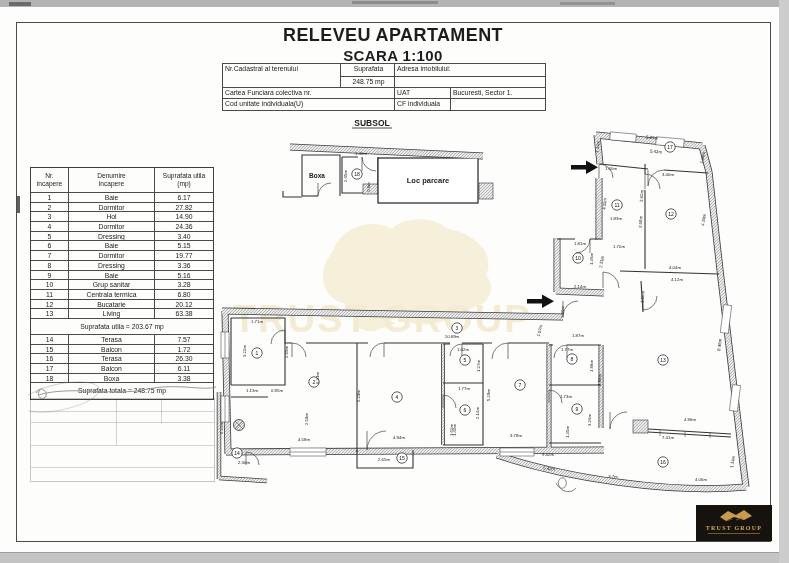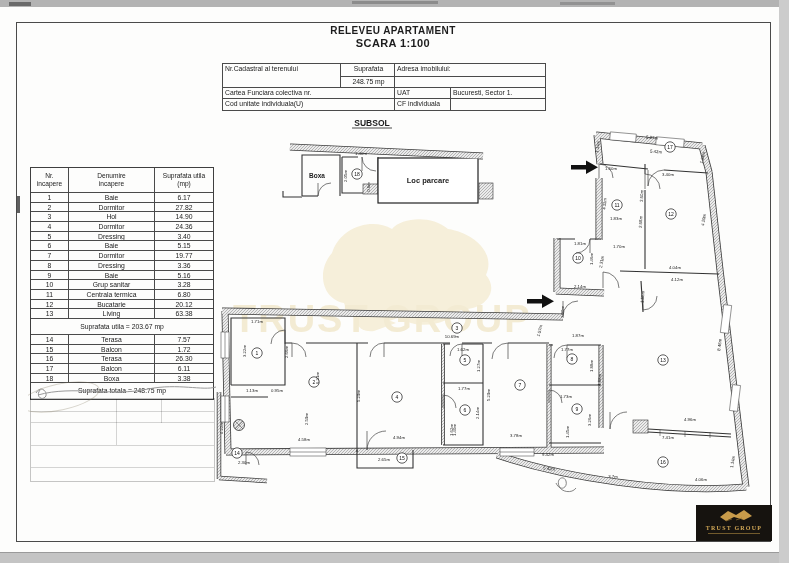--- a/index.html
+++ b/index.html
@@ -5,22 +5,22 @@
   html,body{margin:0;padding:0;background:#d8d8d8;}
   #stage{position:relative;width:789px;height:563px;background:#fdfdfc;overflow:hidden;
          font-family:"Liberation Sans",sans-serif;color:#222;}
   .abs{position:absolute;}
   
   .edge{background:#b3b3b3;}
   
   #frame{left:16px;top:22px;width:753px;height:518px;border:1px solid #4a4a4a;}
   
   #title{left:243px;top:25px;width:300px;text-align:center;}
-  #title .t1{font-size:10px;font-weight:600;letter-spacing:.4px;color:#1d1d1d;}
-  #title .t2{font-size:11px;font-weight:600;letter-spacing:.4px;color:#1d1d1d;margin-top:1px;}
+  #title .t1{font-size:18px;font-weight:600;letter-spacing:.4px;color:#1d1d1d;}
+  #title .t2{font-size:15px;font-weight:600;letter-spacing:.4px;color:#1d1d1d;margin-top:1px;}
   
   #infotable{left:222px;top:63px;width:322px;height:46px;border:1px solid #4a4a4a;font-size:6.8px;}
   #infotable .cell{position:absolute;box-sizing:border-box;border-right:1px solid #4a4a4a;
      border-bottom:1px solid #4a4a4a;padding:1px 0 0 2px;overflow:hidden;white-space:nowrap;}
   
   #roomstable{left:30px;top:167px;width:182px;border:1px solid #3f3f3f;font-size:6.8px;}
   .rt-row{display:flex;height:9.7px;line-height:9.6px;}
   .rt-row>div{box-sizing:border-box;border-right:.8px solid #4a4a4a;border-top:.8px solid #4a4a4a;
      text-align:center;overflow:hidden;white-space:nowrap;}
   .rt-row .c1{width:38px;}

